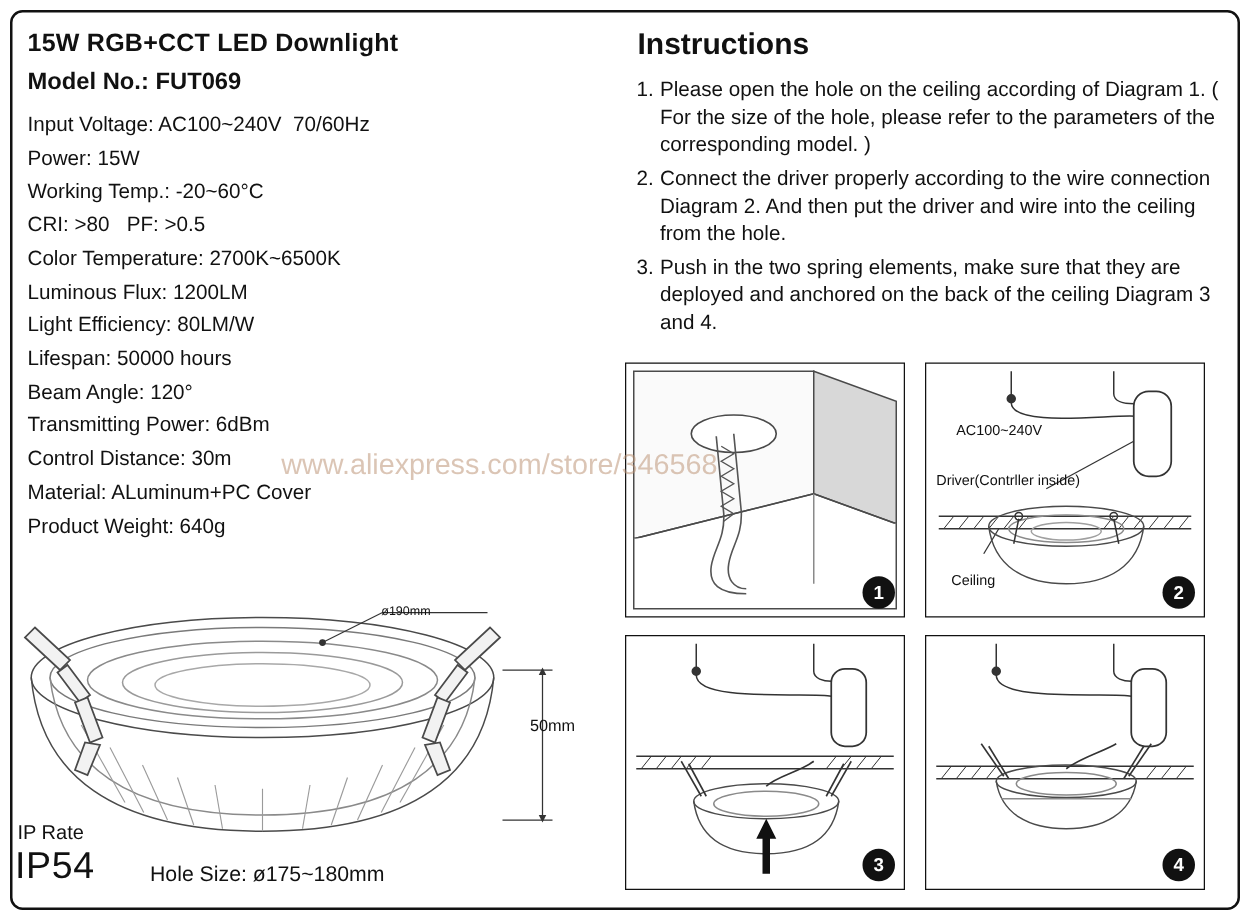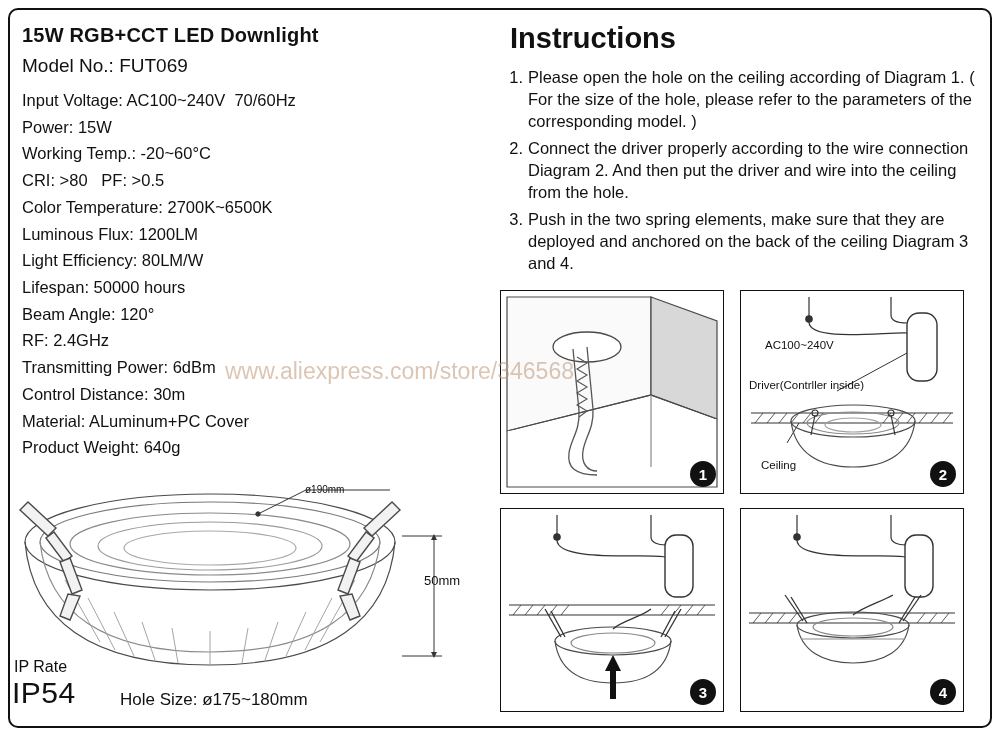--- a/index.html
+++ b/index.html
@@ -32,20 +32,21 @@
   }
   .prod-title {
     font-size: 20px;
     font-weight: bold;
     letter-spacing: .2px;
     margin: 0 0 8px 0;
   }
   .model-no {
     font-size: 19px;
     margin: 0 0 10px 0;
+    font-weight: bold;
   }
   .spec-list {
     list-style: none;
     margin: 0; padding: 0;
   }
   .spec-list li {
     font-size: 16.5px;
     line-height: 1.62;
     white-space: pre;
   }
@@ -86,21 +87,21 @@
     text-align: center;
   }
 
   
   .right-col {
     position: absolute;
     left: 508px; top: 22px;
     width: 470px;
   }
   .instr-title {
-    font-size: 29px;
+    font-size: 24px;
     font-weight: bold;
     margin: 0 0 12px 2px;
   }
   .instr-list {
     margin: 0; padding: 0;
     list-style: none;
   }
   .instr-list li {
     display: flex;
     font-size: 16.5px;
@@ -178,21 +179,20 @@
     <ul class="spec-list">
       <li>Input Voltage: AC100~240V  70/60Hz</li>
       <li>Power: 15W</li>
       <li>Working Temp.: -20~60°C</li>
       <li>CRI: &gt;80   PF: &gt;0.5</li>
       <li>Color Temperature: 2700K~6500K</li>
       <li>Luminous Flux: 1200LM</li>
       <li>Light Efficiency: 80LM/W</li>
       <li>Lifespan: 50000 hours</li>
       <li>Beam Angle: 120°</li>
-      <li>RF: 2.4GHz</li>
       <li>Transmitting Power: 6dBm</li>
       <li>Control Distance: 30m</li>
       <li>Material: ALuminum+PC Cover</li>
       <li>Product Weight: 640g</li>
     </ul>
   </div>
 
   <div class="product-fig">
     <svg width="480" height="250" viewBox="0 0 480 250">
       <g fill="none" stroke="#4a4a4a" stroke-width="1.2">

